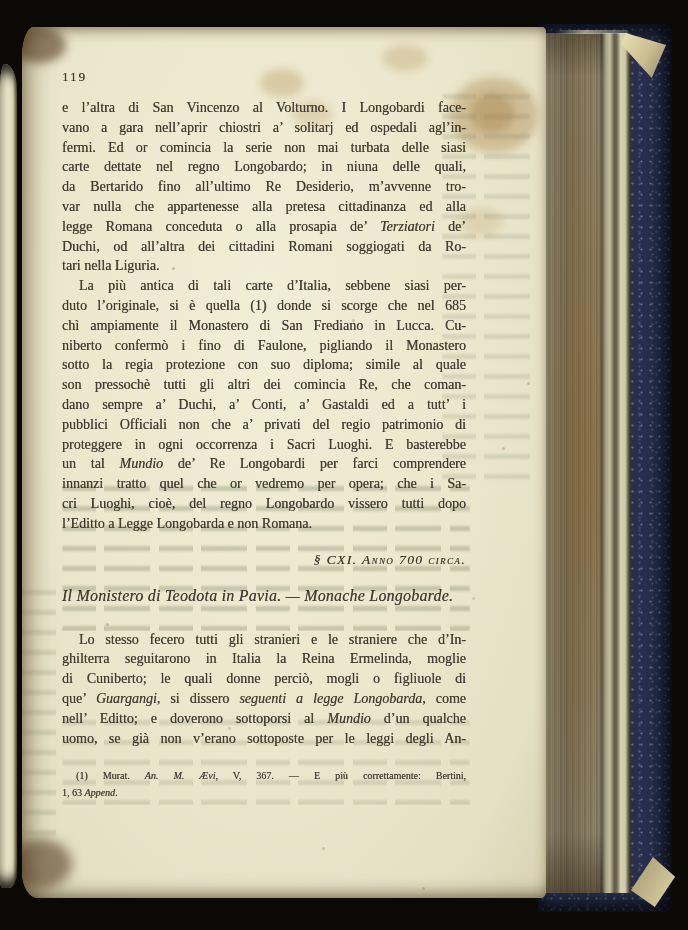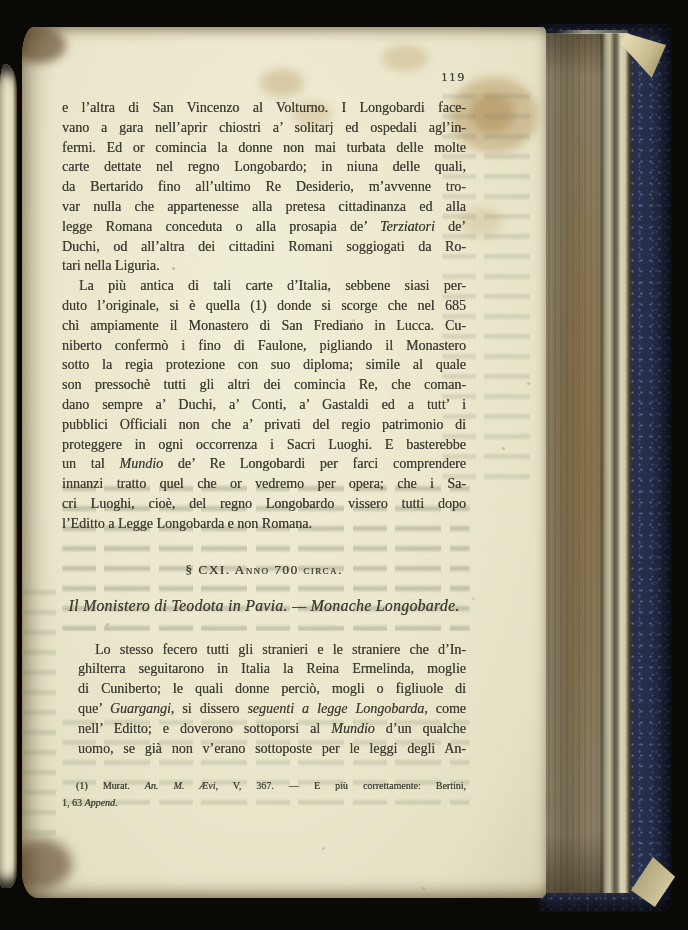--- a/index.html
+++ b/index.html
@@ -116,36 +116,36 @@
   .bleed-3{left:40px;top:686px;width:408px;height:92px;opacity:0.6;}
   .bleed-4{left:0px;top:556px;width:38px;height:262px;opacity:0.6;}
 
   
   .text-flow{
     position:absolute;left:40px;top:0;width:404px;z-index:3;
     color:#3d3a31;
     text-shadow:0.3px 0.2px 0.3px rgba(58,52,40,0.65);
   }
   .page-number{
-    margin:42px 0 14px 0;text-align:right;
+    margin:42px 0 14px 0;text-align:left;
     font-size:13px;line-height:15px;letter-spacing:2px;
   }
   .para{font-size:14px;line-height:19.8px;}
   .line{text-align:justify;text-align-last:justify;}
   .line.flush{text-align-last:left;}
   .line.indent{text-indent:17px;}
   .section-heading{
-    margin-top:28px;text-align:center;
-    font-variant:small-caps;font-size:13.5px;line-height:16px;letter-spacing:1.4px;
+    margin-top:18px;text-align:right;
+    font-variant:small-caps;font-size:13.5px;line-height:16px;letter-spacing:1.4px;font-style:italic;
   }
   .section-subheading{
-    margin-top:17px;text-align:center;font-style:italic;
+    margin-top:17px;font-style:italic;
     font-size:15.8px;line-height:22px;letter-spacing:0.3px;
   }
-  .para.after-section{margin-top:23px;margin-left:16px;}
+  .para.after-section{margin-top:23px;}
   .footnote{margin-top:19px;font-size:10px;line-height:17px;}
   .footnote .line.indent{text-indent:14px;}
 </style>
 </head>
 <body>
 
 <div class="cover"></div>
 <div class="fore-edge"></div>
 <div class="fore-edge-top-glint"></div>
 <div class="corner-top"></div>
@@ -166,21 +166,21 @@
   <div class="bleed bleed-stripes bleed-1"></div>
   <div class="bleed bleed-stripes bleed-2"></div>
   <div class="bleed bleed-stripes bleed-3"></div>
   <div class="bleed bleed-stripes bleed-4"></div>
 
   <div class="text-flow" id="text-flow">
       <div class="page-number">119</div>
       <div class="para">
         <div class="line">e l’altra di San Vincenzo al Volturno. I Longobardi face-</div>
         <div class="line">vano a gara nell’aprir chiostri a’ solitarj ed ospedali agl’in-</div>
-        <div class="line">fermi. Ed or comincia la donne non mai turbata delle molte</div>
+        <div class="line">fermi. Ed or comincia la serie non mai turbata delle siasi</div>
         <div class="line">carte dettate nel regno Longobardo; in niuna delle quali,</div>
         <div class="line">da Bertarido fino all’ultimo Re Desiderio, m’avvenne tro-</div>
         <div class="line">var nulla che appartenesse alla pretesa cittadinanza ed alla</div>
         <div class="line">legge Romana conceduta o alla prosapia de’ <i>Terziatori</i> de’</div>
         <div class="line">Duchi, od all’altra dei cittadini Romani soggiogati da Ro-</div>
         <div class="line flush">tari nella Liguria.</div>
       </div>
       <div class="para">
         <div class="line indent">La più antica di tali carte d’Italia, sebbene siasi per-</div>
         <div class="line">duto l’originale, si è quella (1) donde si scorge che nel 685</div>

